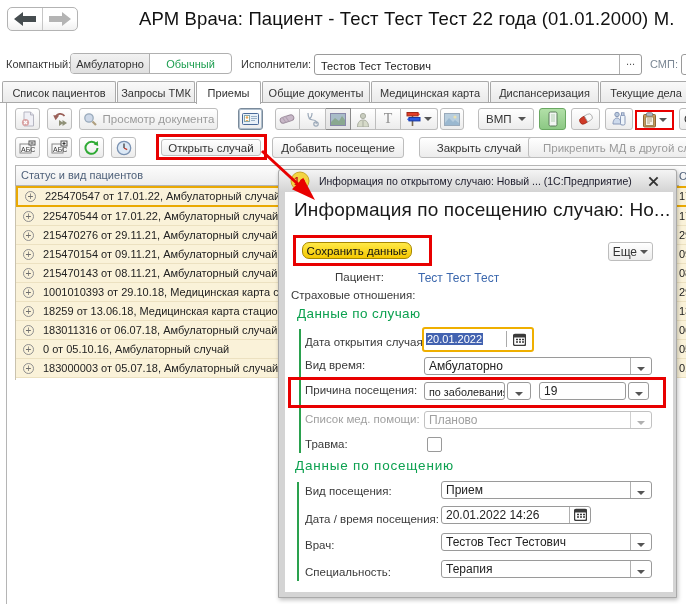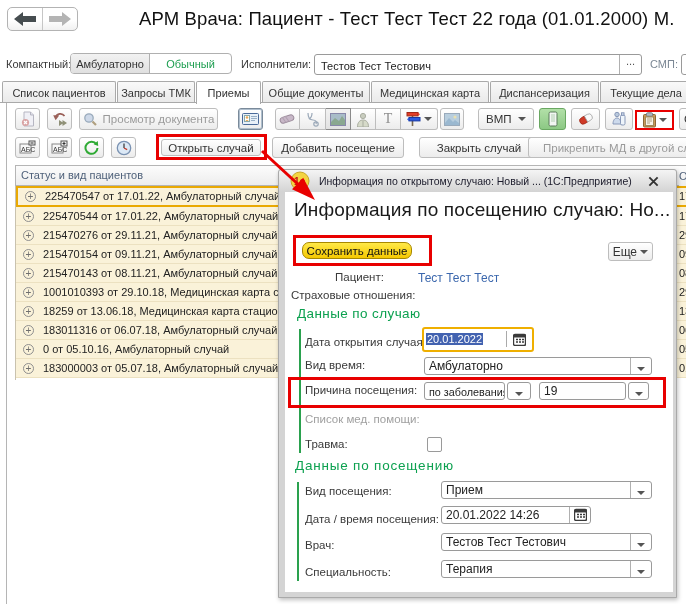--- a/index.html
+++ b/index.html
@@ -329,20 +329,24 @@
     <div class="combo" style="left:222px;top:190px;width:24px;">
           <span style="position:absolute;left:0;top:0;width:22px;height:16px;text-align:center;"><span class="car" style="margin-top:6px;"></span></span>
         </div>
     <div class="combo" style="left:254px;top:190px;width:87px;">
           <span class="ct">19</span>
         </div>
     <div class="combo" style="left:343px;top:190px;width:21px;">
           <span style="position:absolute;left:0;top:0;width:19px;height:16px;text-align:center;"><span class="car" style="margin-top:6px;"></span></span>
         </div>
     <div class="dl" style="left:20px;top:221px;color:#a0a0a0;">Список мед. помощи:</div>
+    <div class="combo dis" style="left:139px;top:219px;width:228px;">
+          <span class="ct" style="color:#a0a0a0;">Планово</span>
+          <span class="arr" style="border-color:#d0d0d0;"><span class="car" style="margin-top:6px;border-top-color:#b0b0b0;"></span></span>
+        </div>
     <div class="dl" style="left:20px;top:246px;">Травма:</div>
     <div class="abs" style="left:142px;top:245px;width:15px;height:15px;border:1px solid #9a9a9a;border-radius:2px;background:#fff;"></div>
     <div class="gtitle" style="left:10px;top:266px;letter-spacing:0.8px;">Данные по посещению</div>
     <div class="gline" style="left:12px;top:290px;height:99px;"></div>
     <div class="dl" style="left:20px;top:293px;">Вид посещения:</div>
     <div class="combo" style="left:156px;top:289px;width:211px;">
           <span class="ct">Прием</span>
           <span class="arr"><span class="car" style="margin-top:6px;"></span></span>
         </div>
     <div class="dl" style="left:20px;top:321px;">Дата / время посещения:</div>

